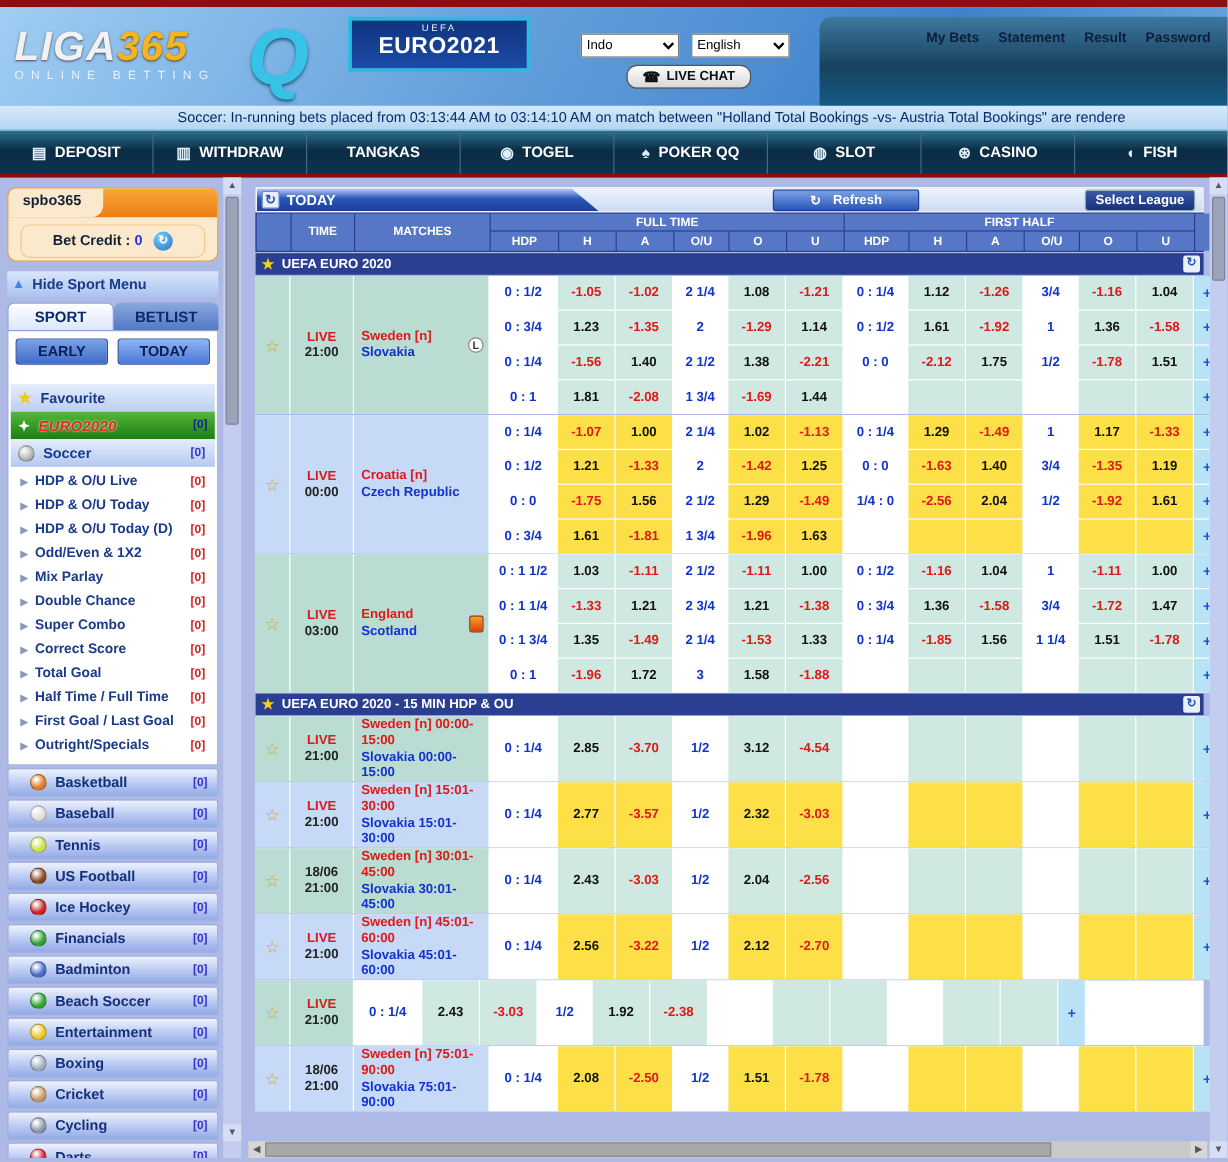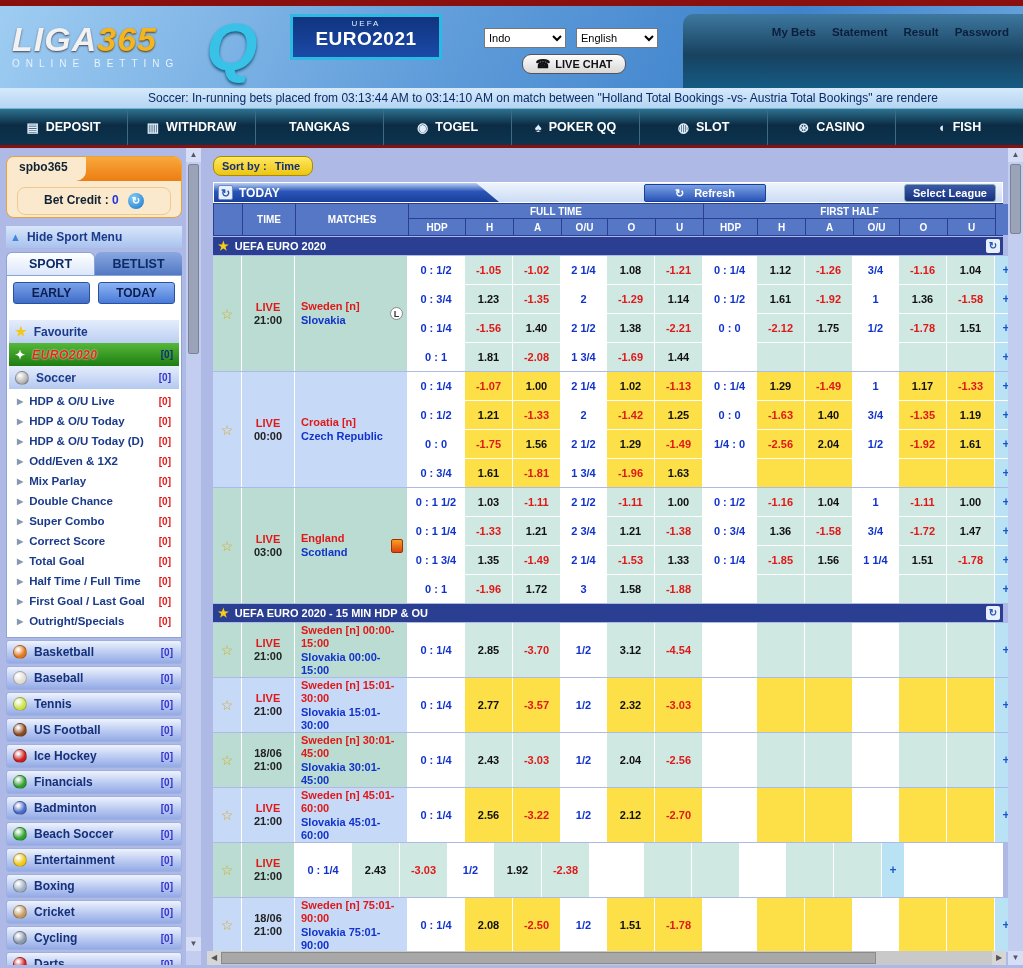--- a/index.html
+++ b/index.html
@@ -66,21 +66,21 @@
   .euro-row{background:linear-gradient(180deg,#55b838,#1e7d12);}
   .euro-row .cup{color:#fff;font-size:12px;}
   .euro-row .euro-txt{color:#e82618;font-style:italic;font-weight:bold;text-shadow:0 0 2px #fff;letter-spacing:.5px;}
   .euro-row .cnt{margin-left:auto;margin-right:6px;color:#102a80;font-size:10px;}
   .soccer-row{background:linear-gradient(180deg,#e4edfc,#b4c8f0);}
   .soccer-row .cnt,.sport-row .cnt{margin-left:auto;margin-right:8px;color:#3333cc;font-size:10px;font-weight:bold;}
   .sub-list{padding:2px 0;}
   .sub-item{height:20px;display:flex;align-items:center;font-size:11.5px;font-weight:bold;color:#1a3a8a;padding-left:8px;cursor:pointer;}
   .sub-item .tri{color:#8898b0;font-size:8px;margin-right:6px;}
   .sub-item .scnt{margin-left:auto;margin-right:8px;color:#e01818;font-size:10px;}
-  .sport-row{height:24px;display:flex;align-items:center;gap:7px;padding-left:6px;margin-top:2px;font-size:12px;font-weight:bold;color:#15307a;background:linear-gradient(180deg,#eef3fd 0%,#b9c9f1 55%,#93aae6 100%);border:1px solid #9eb0e0;border-radius:3px;cursor:pointer;}
+  .sport-row{height:24px;display:flex;align-items:center;gap:7px;padding-left:18px;margin-top:2px;font-size:12px;font-weight:bold;color:#15307a;background:linear-gradient(180deg,#eef3fd 0%,#b9c9f1 55%,#93aae6 100%);border:1px solid #9eb0e0;border-radius:3px;cursor:pointer;}
   .sicon{width:14px;height:14px;border-radius:50%;display:inline-block;border:1px solid rgba(0,0,0,.25);}
   
   .sort-row{height:26px;}
   .sort-btn{display:inline-flex;align-items:center;gap:8px;height:20px;padding:0 12px 0 8px;background:linear-gradient(180deg,#ffe95e,#edc413);border:1px solid #a88d00;border-radius:8px;font-size:11px;font-weight:bold;color:#15307a;cursor:pointer;}
   .today-bar{height:21px;display:flex;background:linear-gradient(180deg,#eef4fd,#ccdcf4);border:1px solid #fff;position:relative;}
   .today-tab{width:285px;background:linear-gradient(180deg,#b8d0f4 0%,#2a55b8 45%,#1a3f9a 100%);clip-path:polygon(0 0,92% 0,100% 100%,0 100%);color:#fff;font-size:12px;font-weight:bold;display:flex;align-items:center;gap:6px;padding-left:4px;}
   .today-ic{width:15px;height:15px;background:#e8f0fc;border:1px solid #6a8ac8;border-radius:2px;color:#2a55b8;font-size:11px;line-height:14px;text-align:center;}
   .refresh-btn{position:absolute;left:430px;top:1px;width:122px;height:18px;background:linear-gradient(180deg,#7aa0e4,#2a55b8);border:1px solid #1a3f9a;border-radius:2px;color:#fff;font-size:11px;font-weight:bold;display:flex;align-items:center;justify-content:center;gap:10px;cursor:pointer;}
   .select-league{position:absolute;right:6px;top:1px;height:18px;padding:0 8px;background:linear-gradient(180deg,#3a5aa8,#16307e);border:1px solid #8aa;border-radius:3px;color:#fff;font-size:11px;font-weight:bold;display:flex;align-items:center;cursor:pointer;}
   .otable{width:790px;margin-top:0;}
@@ -356,26 +356,20 @@
       </div>
   </div>
 
   <div class="v-sb">
     <div class="sb-up">▲</div>
     <div class="thumb" style="top:16px;height:190px;"></div>
     <div class="sb-down">▼</div>
   </div>
 
   <div class="main">
-    <div class="sort-row">
-      <div class="sort-btn">
-        <span>Sort by :</span>
-        <span>Time</span>
-      </div>
-    </div>
     <div class="otable">
       <div class="today-bar">
         <div class="today-tab">
           <span class="today-ic">↻</span>
           <span>TODAY</span>
         </div>
         <div class="refresh-btn">
           <span>↻</span>
           <span>Refresh</span>
         </div>

